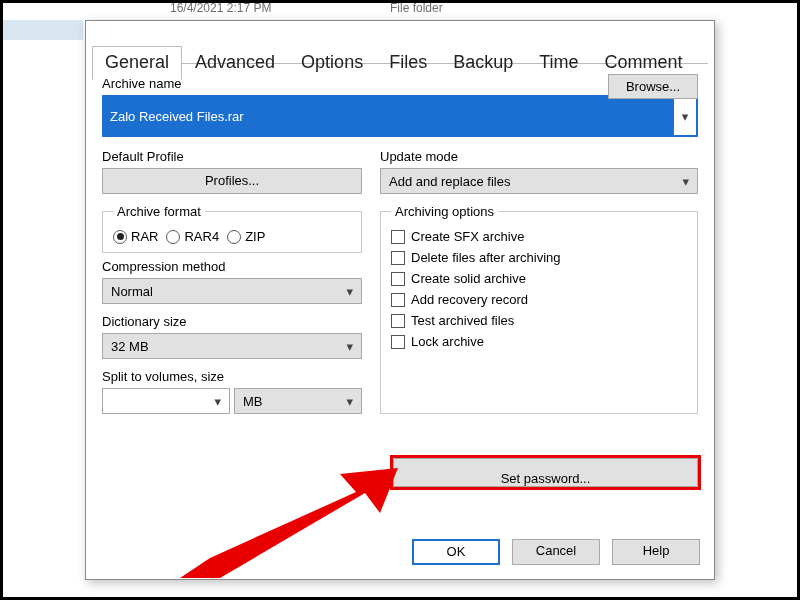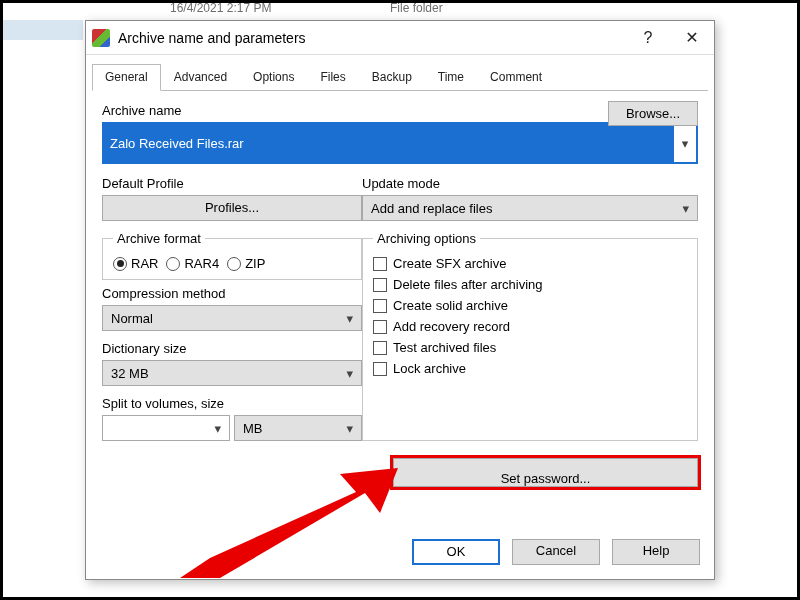--- a/index.html
+++ b/index.html
@@ -62,26 +62,26 @@
     color:#222;
   }
 
   .tabstrip {
     display:flex;
     margin:8px 6px 0 6px;
     border-bottom:1px solid #bbb;
   }
   .tab {
     padding:5px 12px 6px 12px;
-    font-size:12px;
+    font-size:18px;
     color:#222;
     border:1px solid transparent;
     border-bottom:none;
     position:relative;
-    top:1px;
+    top:17px;
     cursor:default;
   }
   .tab.active {
     background:#fff;
     border-color:#bbb;
     border-bottom:1px solid #fff;
   }
 
   .panel {
     padding:12px 16px;
@@ -123,20 +123,21 @@
   }
   .name-combo .chev {
     width:22px;
     display:flex; align-items:center; justify-content:center;
     background:#fff;
     color:#444;
   }
 
   .cols {
     display:flex;
+    gap:18px;
     justify-content:center;
   }
   .col-left { width:260px; }
   .col-right { flex:1; }
 
   .wide-btn { width:100%; height:26px; line-height:18px; }
 
   fieldset.group {
     border:1px solid #c8c8c8;
     margin:10px 0 6px 0;
@@ -214,26 +215,20 @@
 <body>
 
 <div class="behind">
   <span class="date">16/4/2021 2:17 PM</span>
   <span class="type">File folder</span>
 </div>
 <div class="behind-row"></div>
 
 <div class="dialog">
 
-  <div class="titlebar">
-    <div class="app-icon"></div>
-    <div class="title">Archive name and parameters</div>
-    <div class="win-btn">?</div>
-    <div class="win-btn">✕</div>
-  </div>
 
   <div class="tabstrip">
     <div class="tab active">General</div>
     <div class="tab">Advanced</div>
     <div class="tab">Options</div>
     <div class="tab">Files</div>
     <div class="tab">Backup</div>
     <div class="tab">Time</div>
     <div class="tab">Comment</div>
   </div>

